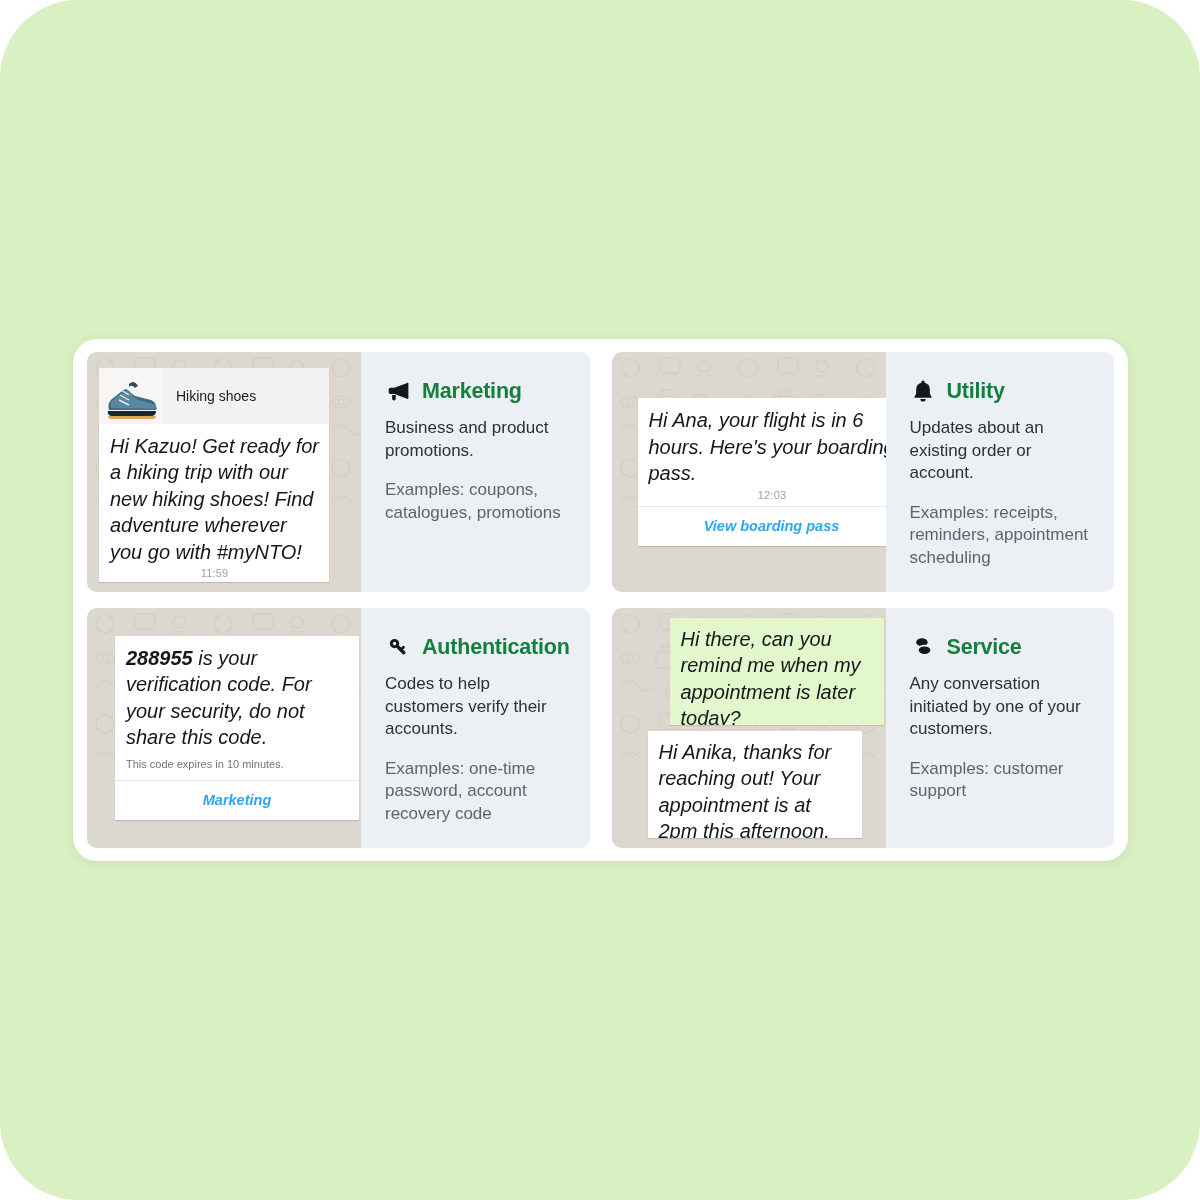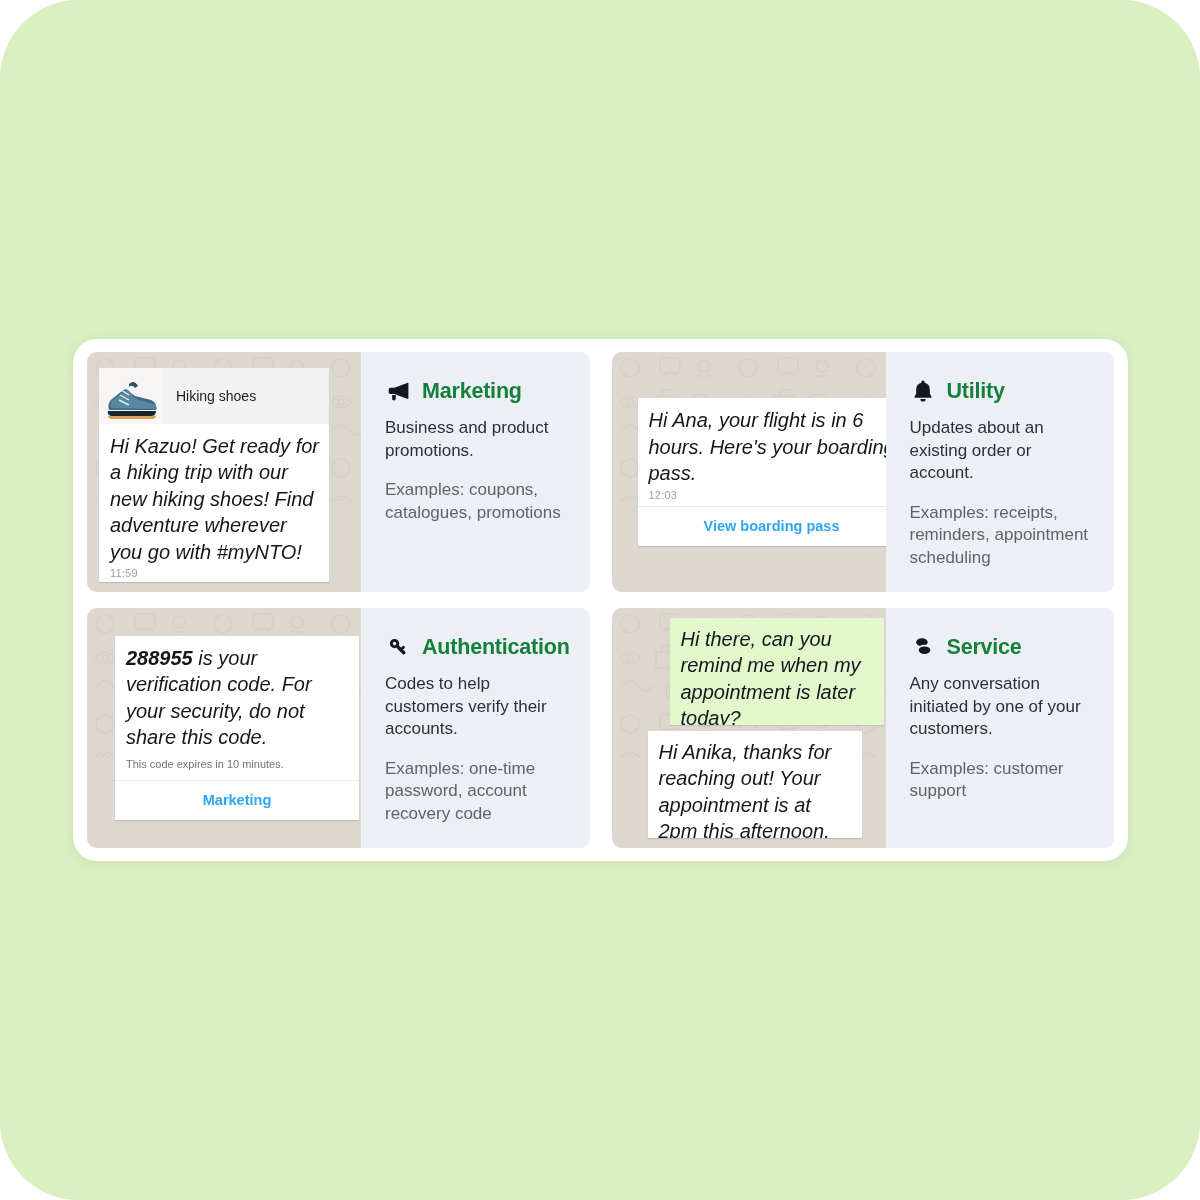--- a/index.html
+++ b/index.html
@@ -114,39 +114,40 @@
   .msg-text b { font-weight: bold; }
   .msg-sub {
     font-size: 11px;
     color: #6f757b;
     margin-top: 6px;
     line-height: 1.3;
   }
   .meta {
     display: flex;
     align-items: center;
-    justify-content: flex-start;
+    justify-content: center;
     gap: 4px;
     margin-top: 2px;
   }
   .time {
     font-size: 11px;
     color: #9aa0a5;
     letter-spacing: .2px;
   }
   .ticks { display: block; }
   .btn-row {
     border-top: 1px solid #e7eaec;
     text-align: center;
     padding: 10px 0 11px;
   }
   .btn-row .lnk {
     font-size: 14.5px;
     font-weight: bold;
     color: #2fa7f0;
+    font-style: italic;
   }
 
   
   .prod {
     display: flex;
     align-items: stretch;
     background: #f2f2f2;
   }
   .prod-img {
     width: 64px; height: 56px;

